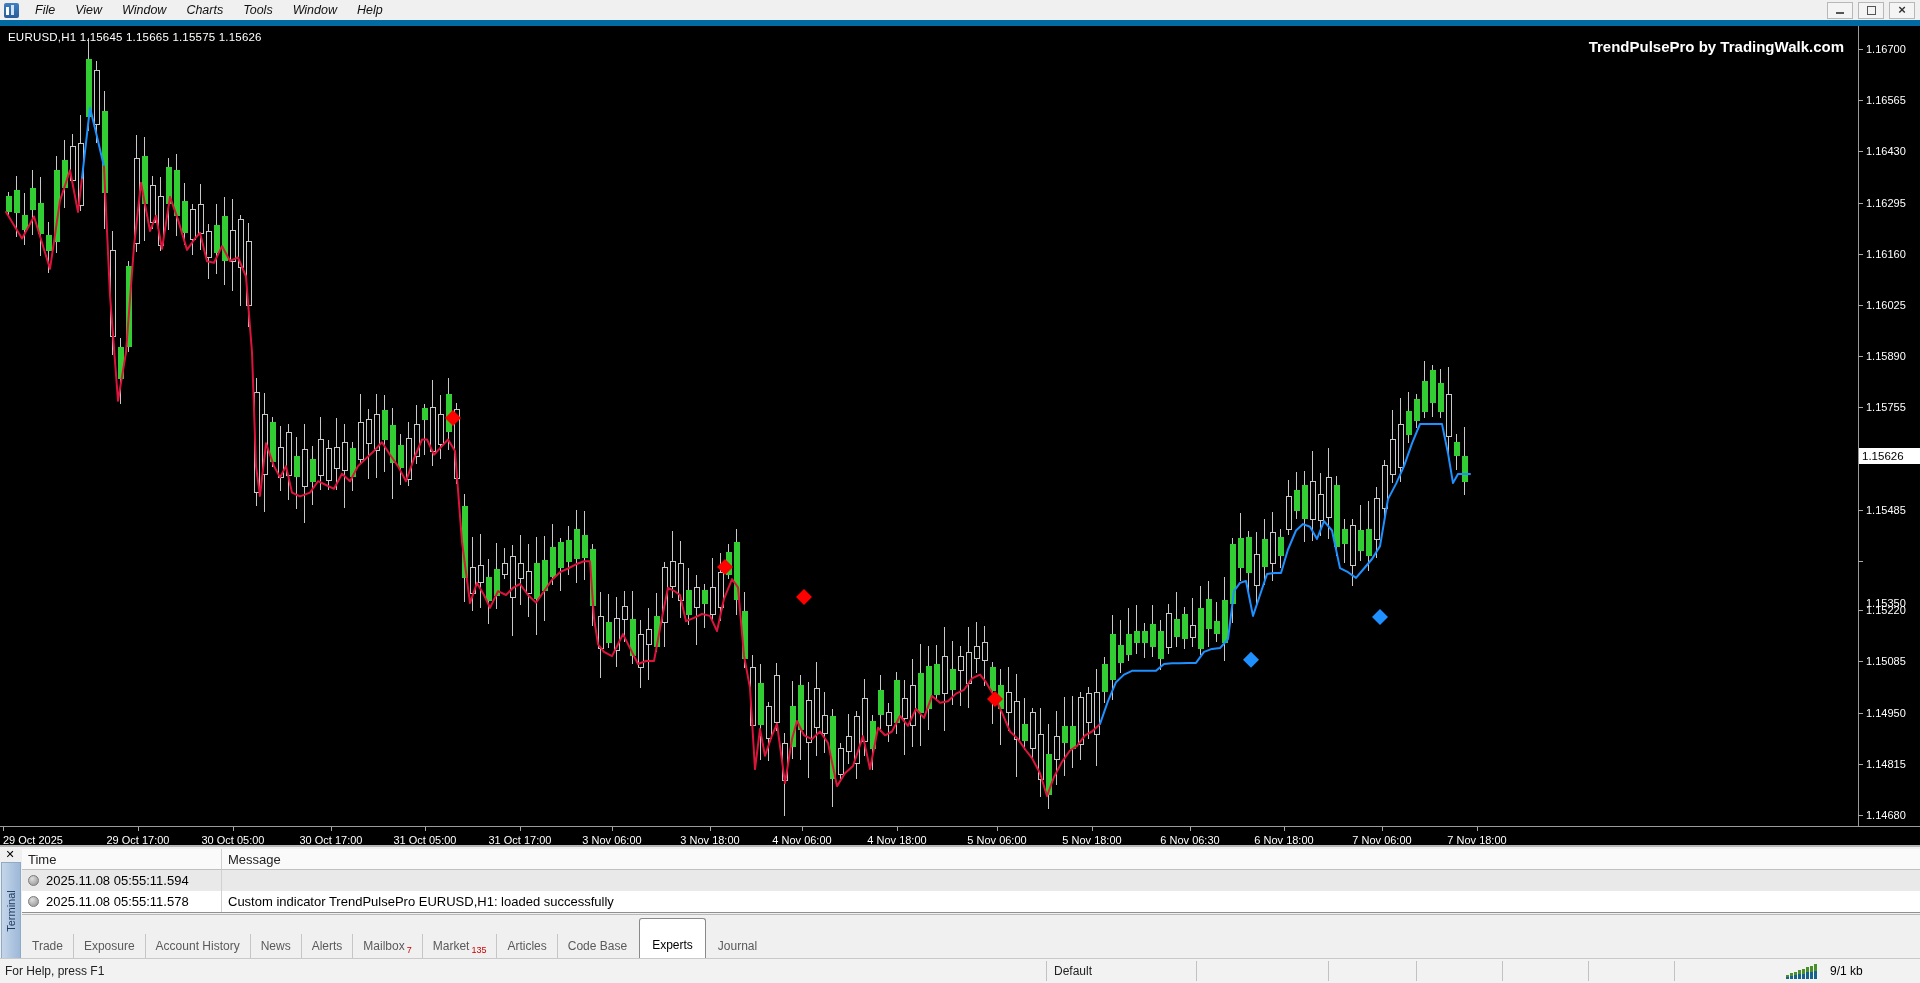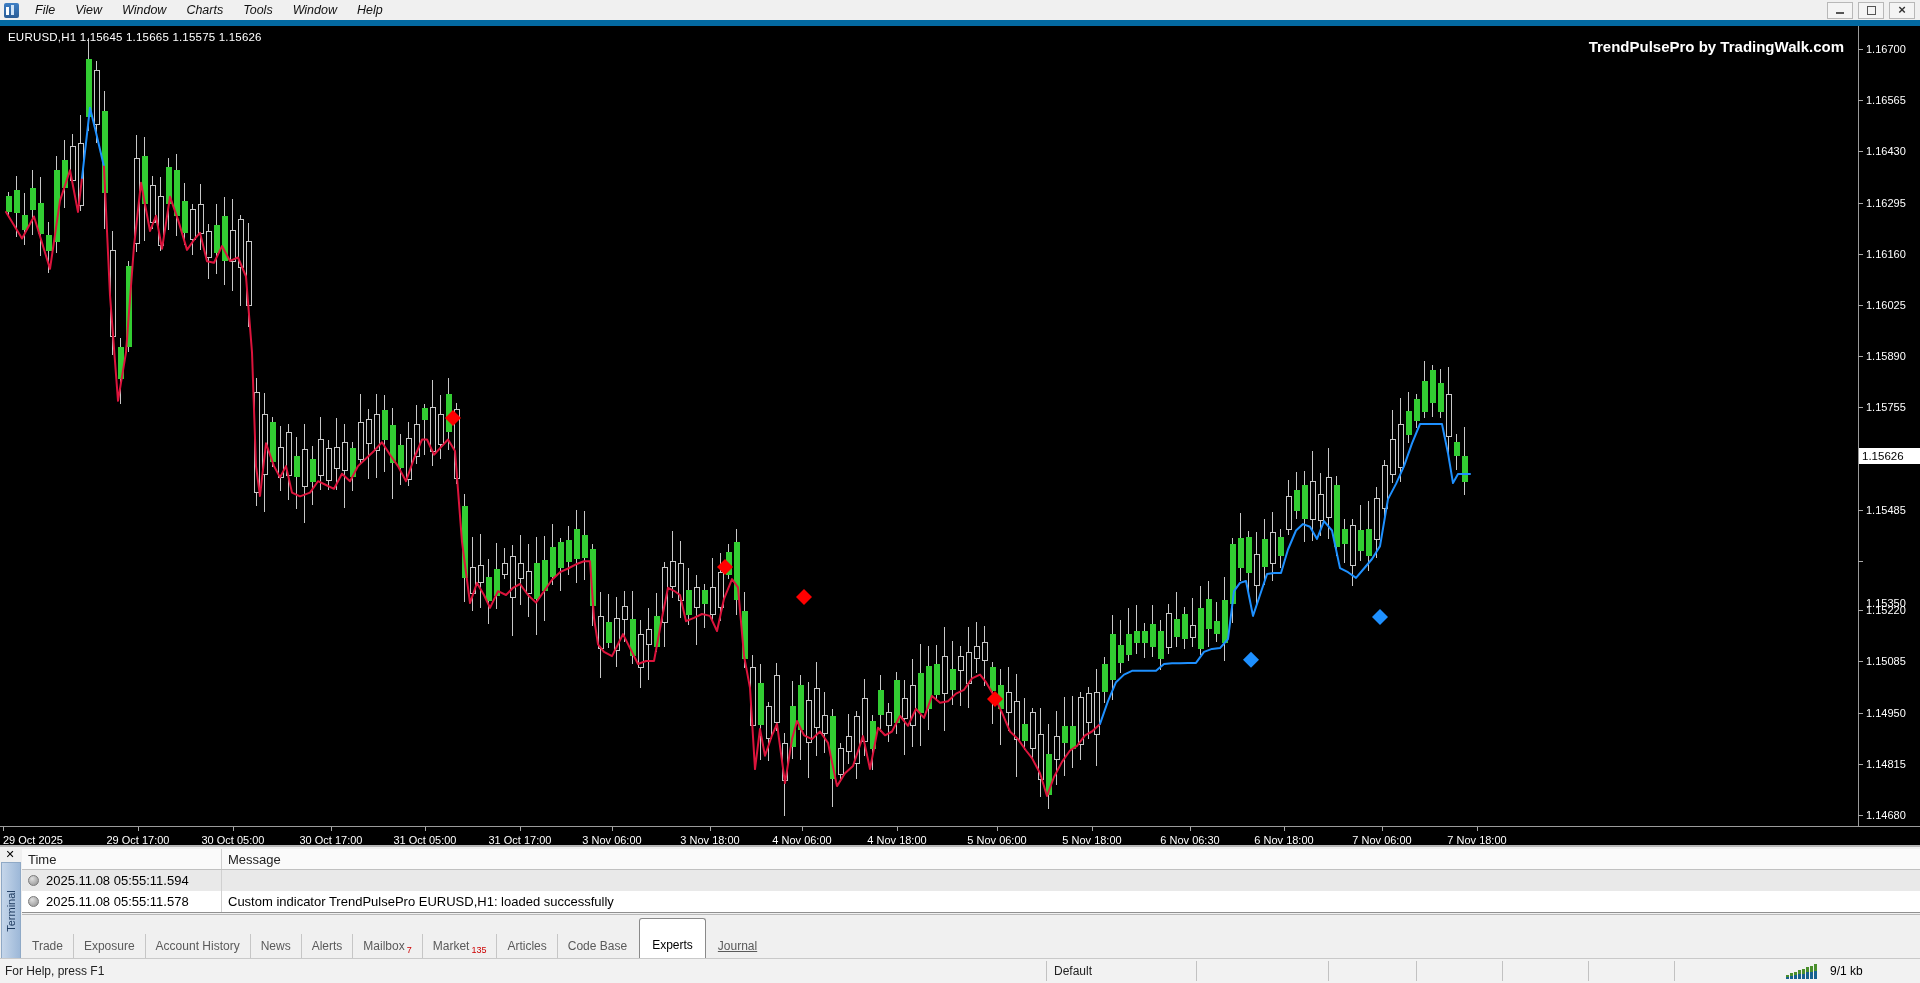--- a/index.html
+++ b/index.html
@@ -48,21 +48,21 @@
   .c-msg{flex:1;padding-left:6px;}
   .logdot{width:9px;height:9px;border-radius:50%;background:radial-gradient(circle at 35% 30%,#dedede,#8f8f8f);
     border:1px solid #7a7a7a;flex:0 0 auto;}
   #rows-end{border-bottom:1px solid #909090;}
   #rows-end2{height:1px;background:#f0f0f0;border-bottom:1px solid #b9b9b9;}
   #term-tabs{position:absolute;left:22px;bottom:0;height:27px;display:flex;align-items:flex-end;font-size:12px;color:#5a5a5a;}
   .tab{padding:5px 10px 7px 10px;display:flex;align-items:flex-end;cursor:default;}
   .tab + .tab{border-left:1px solid #c6c6c6;}
   .tab.active{background:#fff;border:1px solid #8a8a8a;border-bottom:none;border-radius:3px 3px 0 0;
     color:#000;padding:19px 12px 8px 12px;margin:0 2px;}
-  .tab.active + .tab{border-left:none;text-decoration:underline;}
+  .tab.active + .tab{border-left:none;}
   .tab .badge{color:#cc0000;font-size:9px;margin-left:2px;position:relative;bottom:-2px;}
   
   #statusbar{position:absolute;left:0;top:958px;width:1920px;height:25px;background:#f2f2f2;border-top:1px solid #c9c9c9;font-size:12px;color:#222;}
   #help-text{position:absolute;left:5px;top:5px;}
   .sb-sep{position:absolute;top:2px;width:1px;height:20px;background:#c2c2c2;}
   #profile-text{position:absolute;left:1054px;top:5px;}
   #conn{position:absolute;left:1786px;top:4px;display:flex;align-items:flex-end;gap:1px;height:16px;}
   .cbar{width:3px;background:linear-gradient(180deg,#4a8f2c 0 45%,#17618e 45% 100%);}
   #conn-text{position:absolute;left:1830px;top:5px;color:#000;}
 </style>

